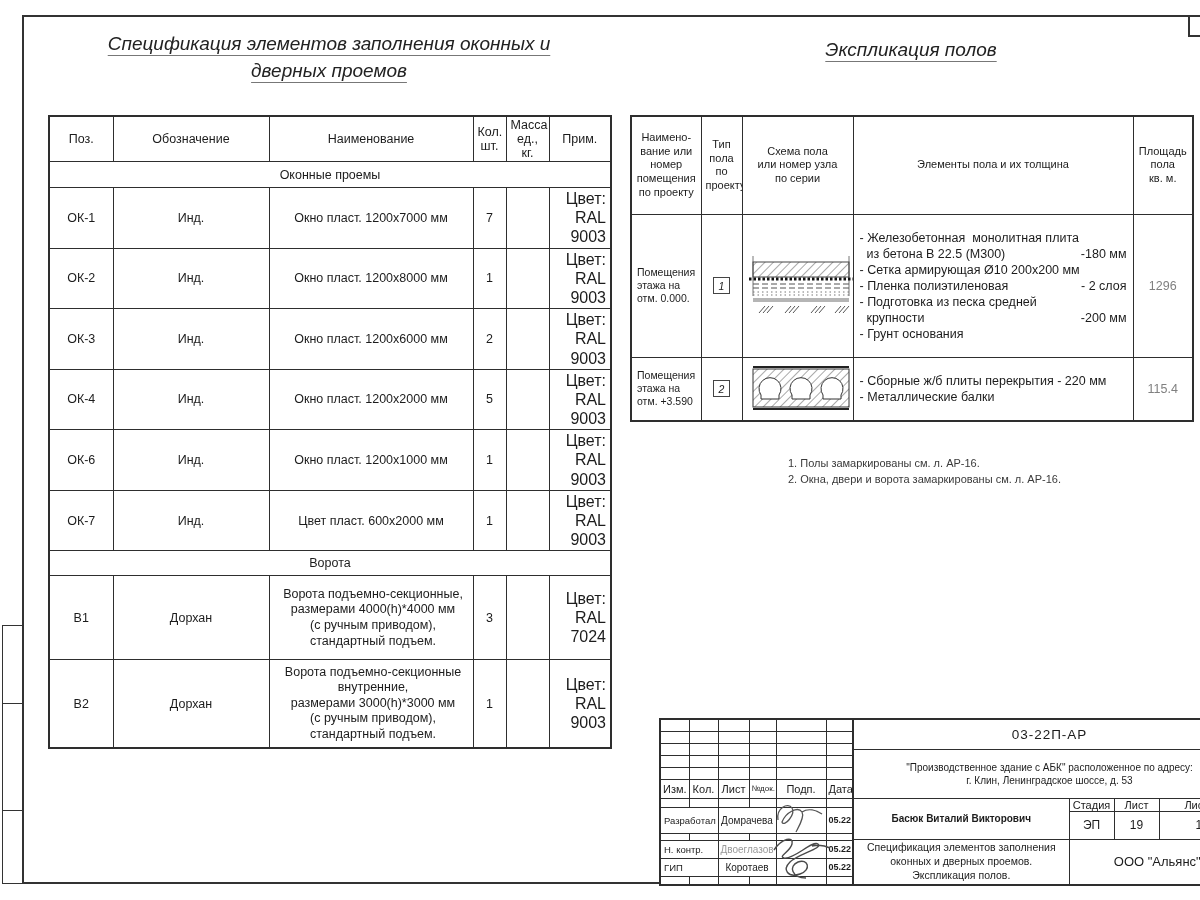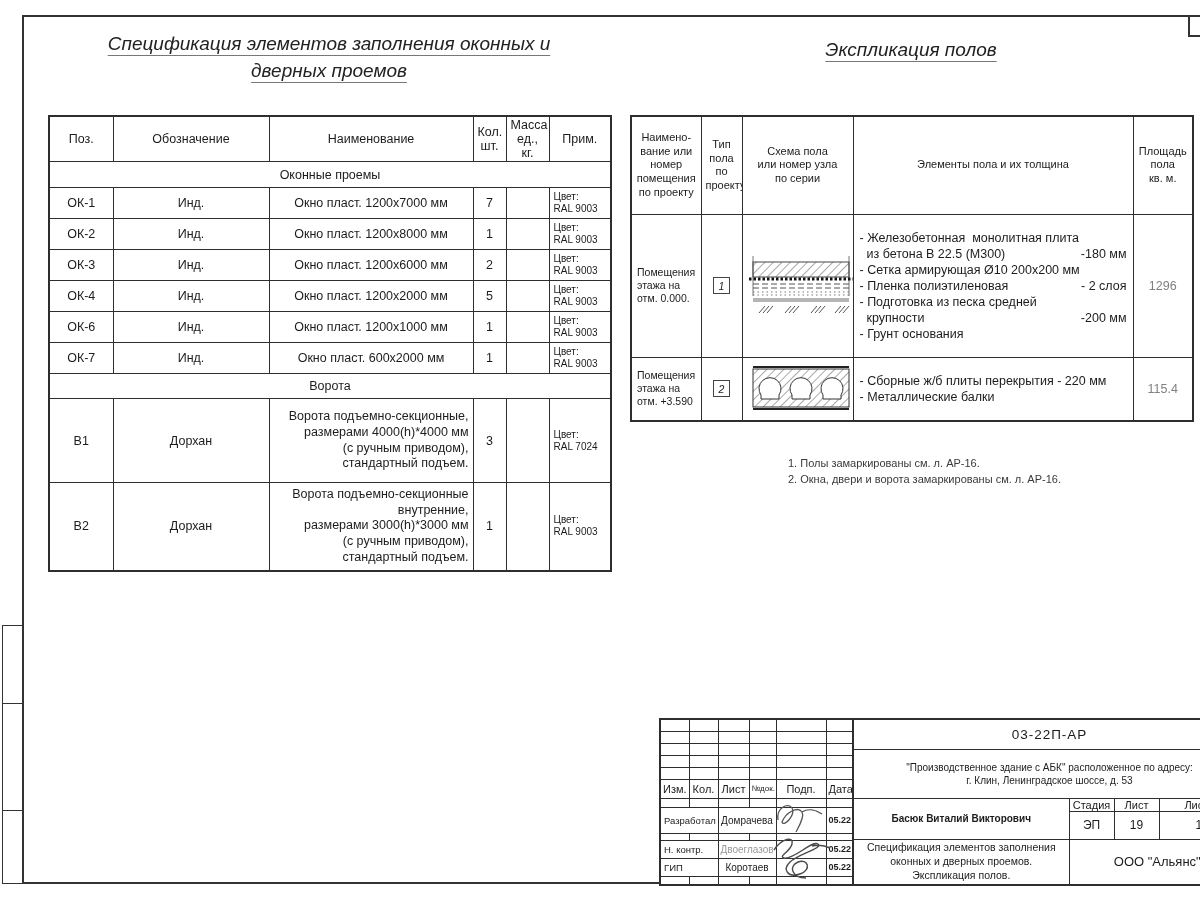--- a/index.html
+++ b/index.html
@@ -21,22 +21,22 @@
 
   
   table.dwg{border-collapse:collapse;table-layout:fixed;}
   table.dwg td,table.dwg th{
     border:1px solid #2e2e2e;padding:1px 4px;font-weight:normal;vertical-align:middle;
     text-align:center;overflow:hidden;
   }
   table.dwg{border:2px solid #2e2e2e;}
 
   .spec-table{position:absolute;left:48px;top:115px;width:562px;font-size:12.5px;}
-  .spec-table .note-cell{font-size:10px;text-align:left;line-height:1.2;padding-left:4px;}
-  .spec-table .name-left{text-align:right;padding-left:8px;line-height:1.25;}
+  .spec-table .note-cell{font-size:16px;text-align:right;line-height:1.2;padding-left:4px;}
+  .spec-table .name-left{text-align:center;padding-left:8px;line-height:1.25;}
   .section-row td{font-size:12.5px;}
 
   .floors-table{position:absolute;left:630px;top:115px;width:562px;font-size:11px;}
   .floors-table .hdr{font-size:11px;line-height:1.25;}
   .floors-table .room-cell{text-align:left;font-size:10.5px;line-height:1.25;padding-left:5px;}
   .floors-table .elements-cell{text-align:left;font-size:12.5px;padding:15px 6px;}
   .floors-table .area-cell{color:#808080;font-size:12.5px;}
   .el-line{display:flex;justify-content:space-between;line-height:1.28;}
   .el-text{white-space:pre;}
   .el-val{white-space:pre;}
@@ -142,21 +142,21 @@
       <td>Инд.</td>
       <td>Окно пласт. 1200х1000 мм</td>
       <td>1</td>
       <td></td>
       <td class="note-cell pre">Цвет:
 RAL 9003</td>
     </tr>
     <tr style="height:31px">
       <td>ОК-7</td>
       <td>Инд.</td>
-      <td>Окно пласт. 600х2000 мм</td>
+      <td>Цвет пласт. 600х2000 мм</td>
       <td>1</td>
       <td></td>
       <td class="note-cell pre">Цвет:
 RAL 9003</td>
     </tr>
     <tr class="section-row" style="height:25px">
       <td colspan="6">Ворота</td>
     </tr>
     <tr style="height:84px">
       <td>В1</td>

